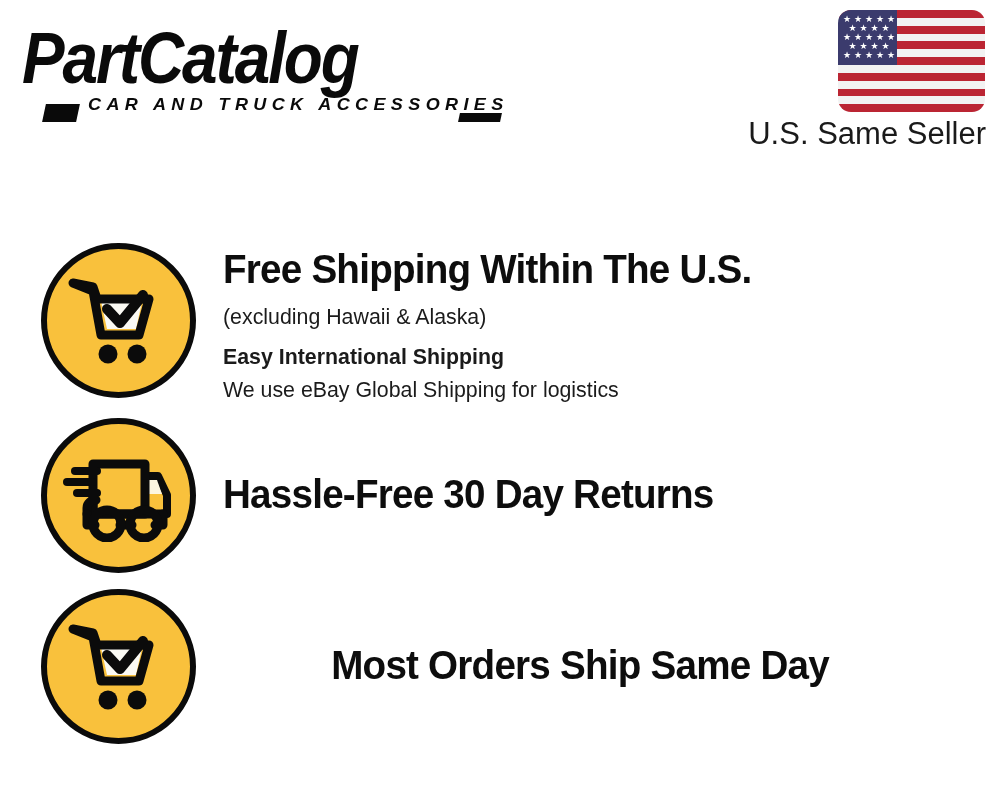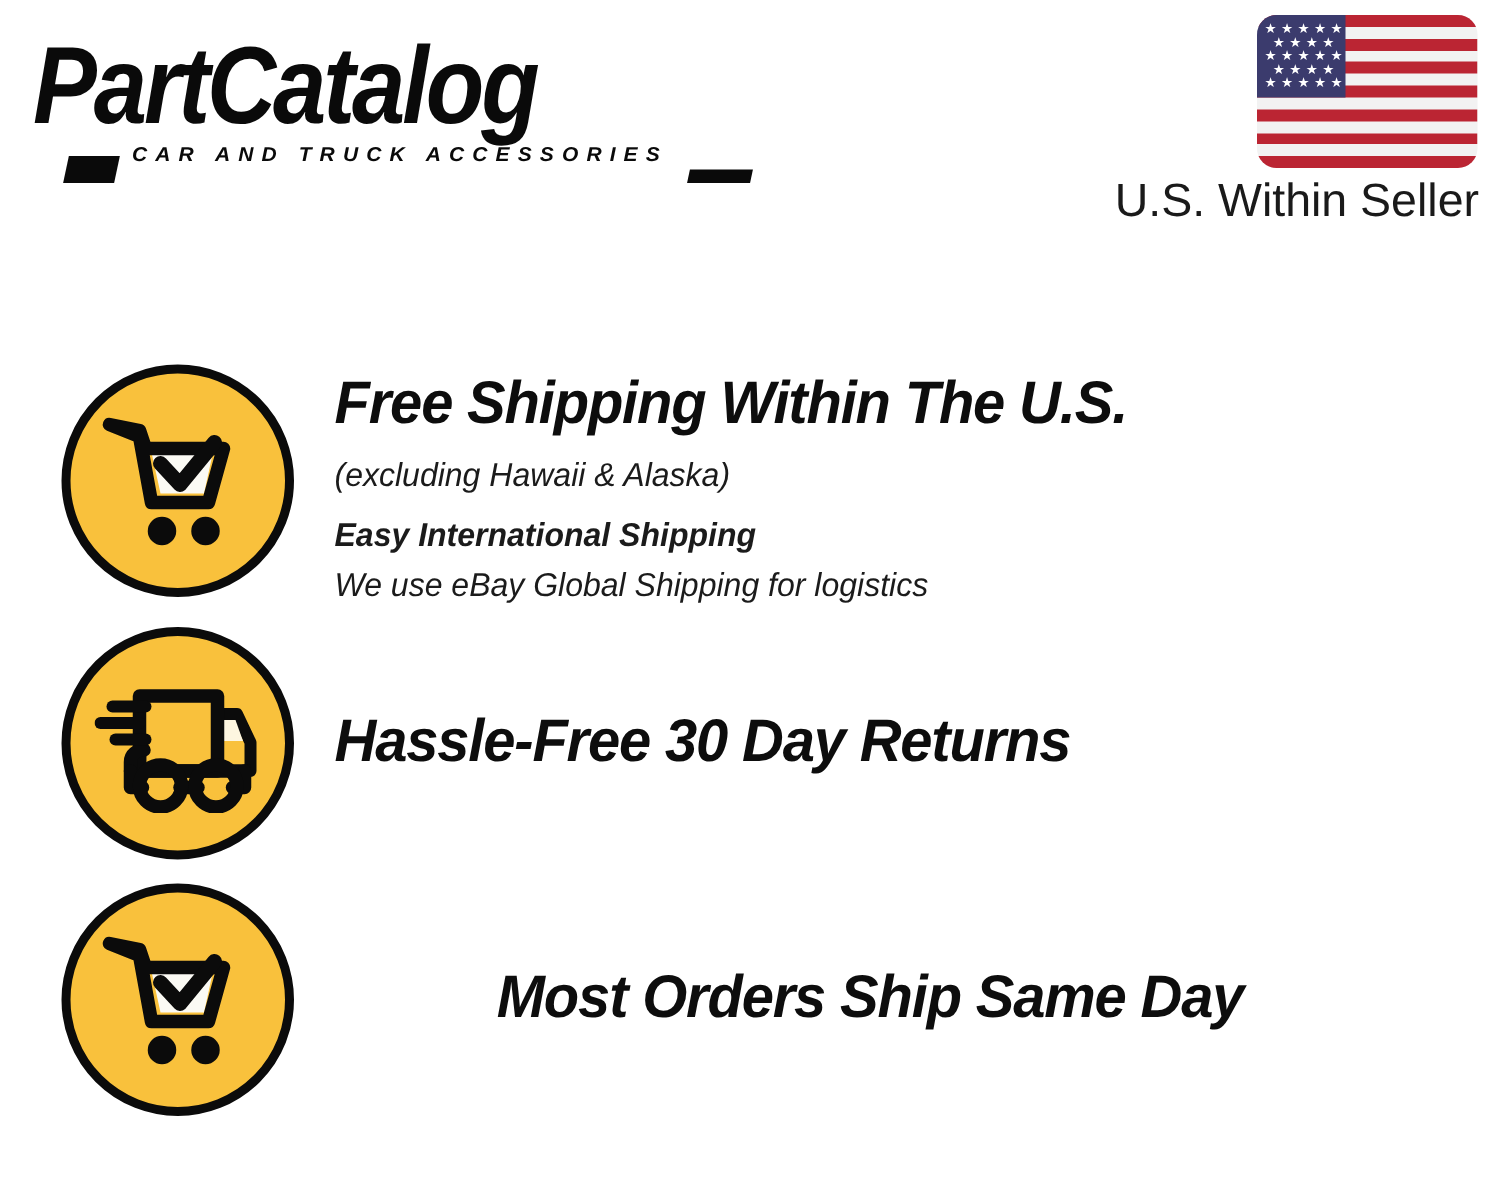--- a/index.html
+++ b/index.html
@@ -45,21 +45,21 @@
     line-height: 1;
     transform: scaleX(1.03) scaleY(1.18);
     transform-origin: left top;
     white-space: nowrap;
   }
   .brand-tagline {
     position: absolute;
     left: 66px;
     top: 73px;
     font-family: "Liberation Sans", sans-serif;
-    font-size: 14px;
+    font-size: 18px;
     font-weight: 700;
     font-style: italic;
     letter-spacing: 5.4px;
     color: #0a0a0a;
     white-space: nowrap;
     transform: scaleY(0.95);
     transform-origin: left top;
   }
   .brand-rule-left {
     position: absolute;
@@ -133,21 +133,20 @@
     white-space: nowrap;
   }
 
   
   .features {
     position: absolute;
     left: 0;
     top: 175px;
     width: 876px;
     height: 625px;
-    font-style: italic;
   }
   .feature-row {
     position: absolute;
     left: 0;
     width: 1000px;
   }
   .badge {
     position: absolute;
     width: 155px;
     height: 155px;
@@ -240,21 +239,21 @@
         <span class="star" style="left:43.5px; top:32px;">★</span>
         <span class="star" style="left:5px;  top:41px;">★</span>
         <span class="star" style="left:16px; top:41px;">★</span>
         <span class="star" style="left:27px; top:41px;">★</span>
         <span class="star" style="left:38px; top:41px;">★</span>
         <span class="star" style="left:49px; top:41px;">★</span>
       </div>
     </div>
   </div>
 
-  <div class="seller-label">U.S. Within Seller</div>
+  <div class="seller-label">U.S. Same Seller</div>
 </div>
 
 <div class="features">
 
   <div class="feature-row" style="top:68px;">
     <div class="badge" style="top:0px;">
       <svg width="104" height="96" viewBox="0 0 104 96">
         <polygon points="33,24 76,24 69,56 40,56" fill="#fbfaf4"></polygon>
         <path d="M6,10 L26,14 L30,26 L82,26 L72,62 L34,62 L26,18 Z" fill="none" stroke="#0b0b0b" stroke-width="9" stroke-linecap="round" stroke-linejoin="round"></path>
         <polyline points="40,36 53,50 76,22" fill="none" stroke="#0b0b0b" stroke-width="10" stroke-linecap="round" stroke-linejoin="round"></polyline>

